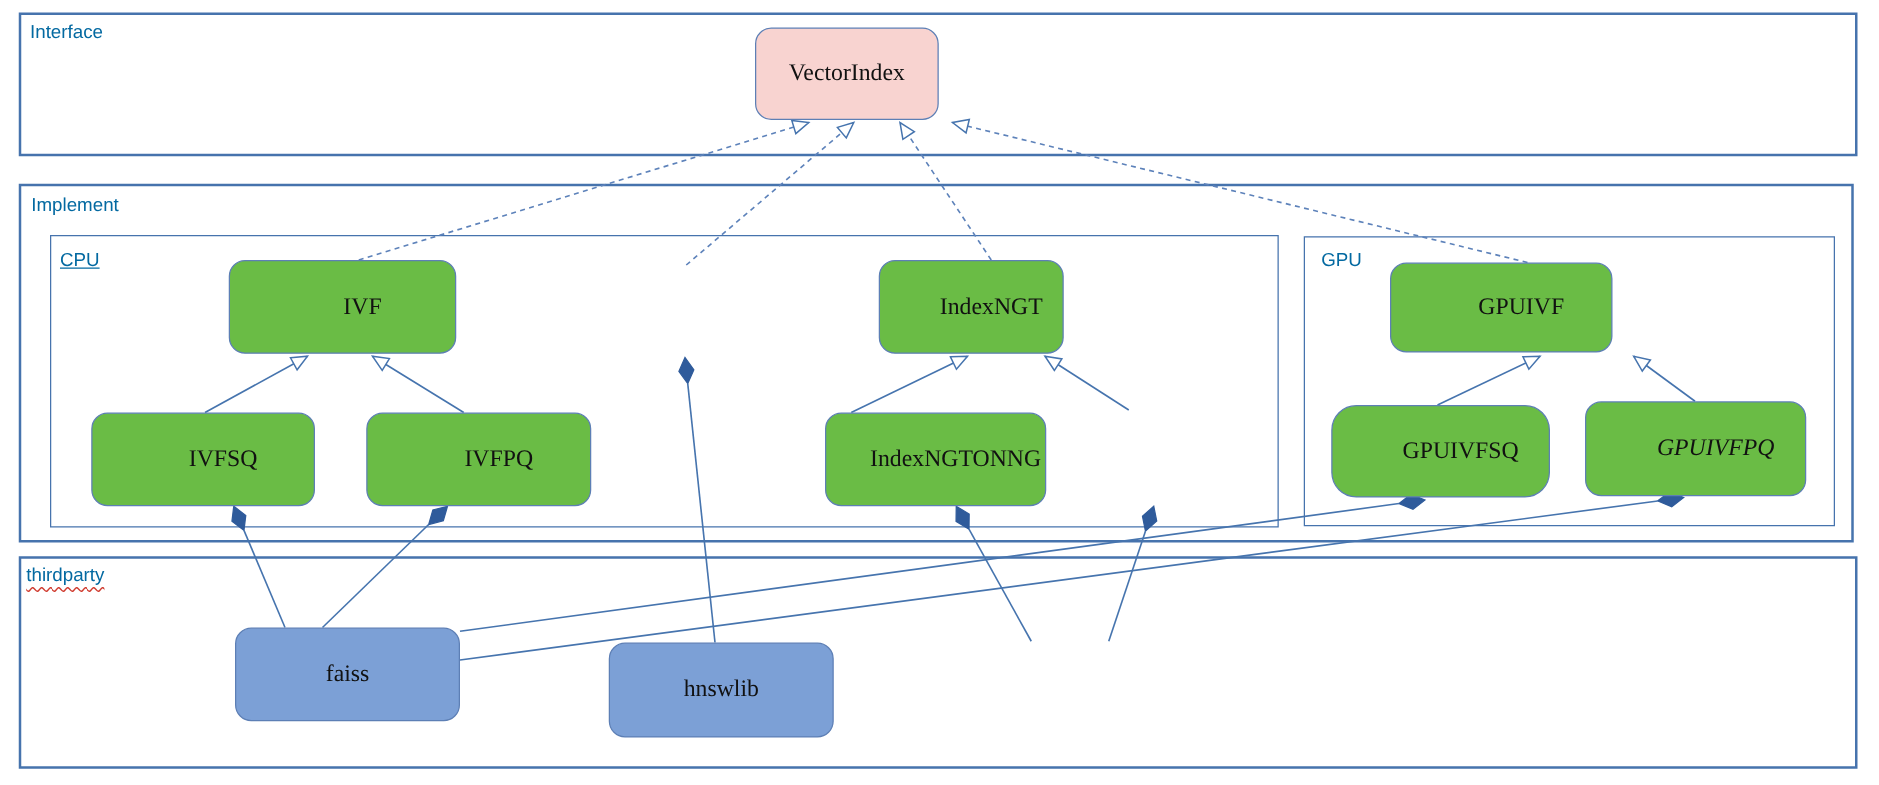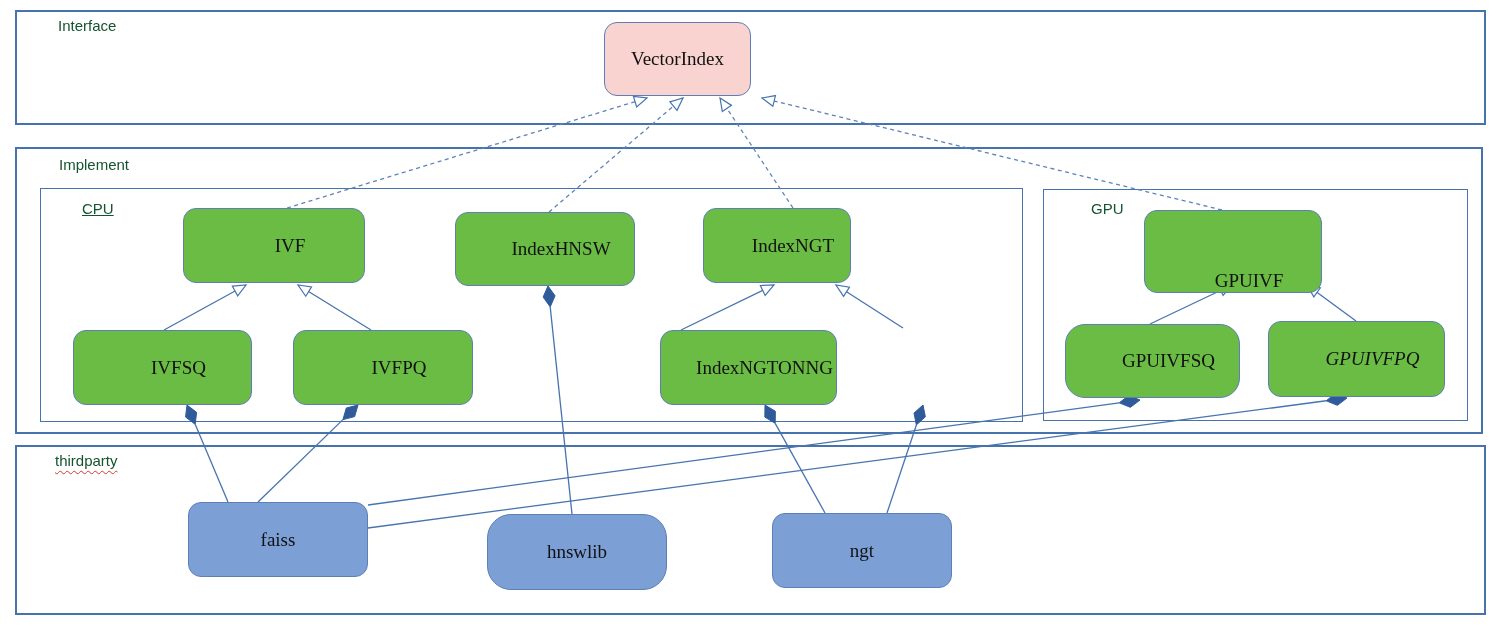--- a/index.html
+++ b/index.html
@@ -14,23 +14,22 @@
   .section {
     position: absolute;
     border: 2px solid var(--border-color, #4673ad);
     background: transparent;
     box-sizing: border-box;
   }
   .section.inner { border-width: 1.5px; }
   .section-label {
     position: absolute;
     font-size: 15px;
-    color: #14532d;
+    color: #0369a1;
     white-space: nowrap;
-    margin-left: 34px;
   }
   .section-label.misspelled {
     text-decoration: underline;
     text-decoration-style: wavy;
     text-decoration-color: #d03b2f;
     text-decoration-thickness: 1px;
     text-underline-offset: 4px;
   }
   #edges {
     position: absolute;
@@ -142,29 +141,26 @@
     </svg>
 
   <div class="node pink" style="left:604px; top:22px; width:147px; height:74px;">
     <span>VectorIndex</span>
   </div>
 
   <div class="node green" style="left:183px; top:208px; width:182px; height:75px;">
     <span>IVF</span>
   </div>
 
-  <div class="node green" style="left:455px; top:212px; width:180px; height:74px;">
-    <span>IndexHNSW</span>
-  </div>
 
   <div class="node green" style="left:703px; top:208px; width:148px; height:75px;">
     <span>IndexNGT</span>
   </div>
 
-  <div class="node green" style="left:1144px; top:210px; width:178px; height:83px;align-items:flex-end;">
+  <div class="node green" style="left:1112px; top:210px; width:178px; height:72px;">
     <span>GPUIVF</span>
   </div>
 
   <div class="node green" style="left:73px; top:330px; width:179px; height:75px;">
     <span>IVFSQ</span>
   </div>
 
   <div class="node green" style="left:293px; top:330px; width:180px; height:75px;">
     <span>IVFPQ</span>
   </div>
@@ -179,21 +175,18 @@
   </div>
 
   <div class="node green" style="left:1268px; top:321px; width:177px; height:76px;font-style:italic;">
     <span>GPUIVFPQ</span>
   </div>
 
   <div class="node blue" style="left:188px; top:502px; width:180px; height:75px;">
     <span>faiss</span>
   </div>
 
-  <div class="node blue" style="left:487px; top:514px; width:180px; height:76px;border-radius:24px;">
+  <div class="node blue" style="left:487px; top:514px; width:180px; height:76px;">
     <span>hnswlib</span>
   </div>
 
-  <div class="node blue" style="left:772px; top:513px; width:180px; height:75px;">
-    <span>ngt</span>
-  </div>
 
 </div>
 
 </body></html>

